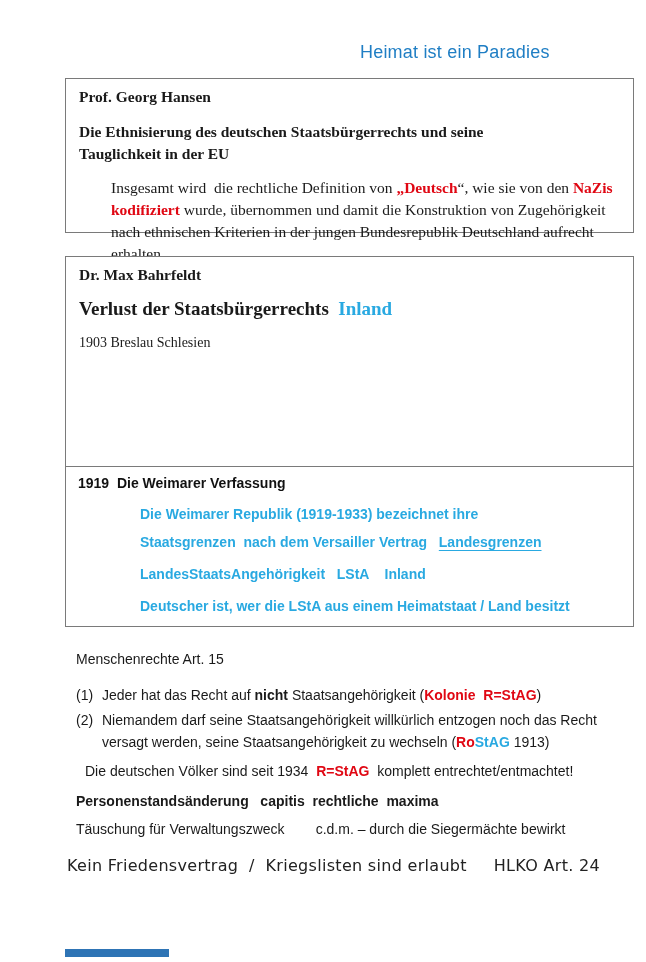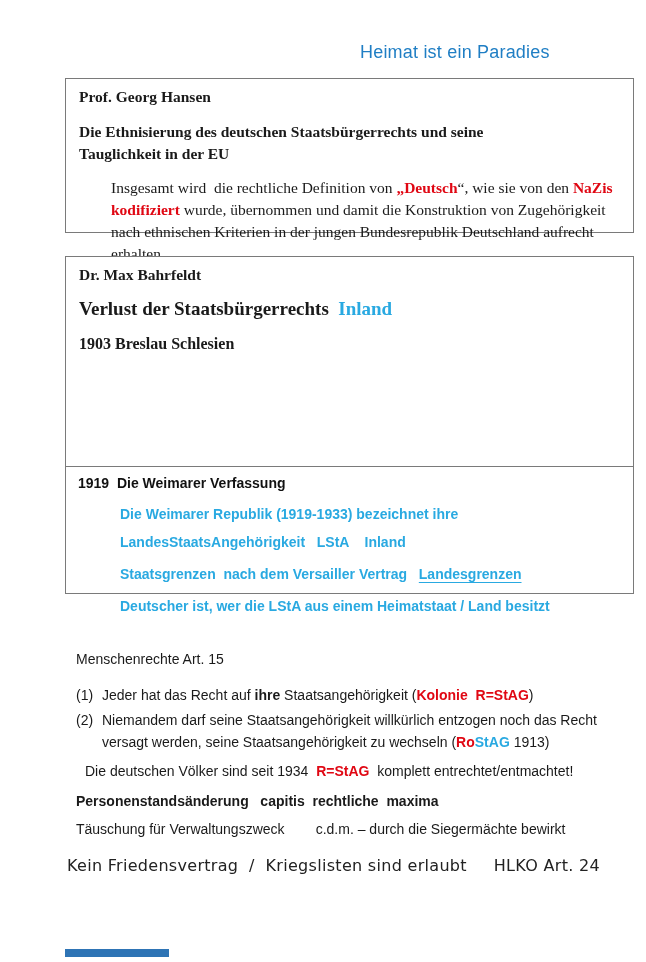--- a/index.html
+++ b/index.html
@@ -29,28 +29,28 @@
   .box1 .author{font-weight:bold;margin-bottom:15px;}
   .box1 .worktitle{font-weight:bold;line-height:1.45;margin-bottom:11px;font-size:15.5px;}
   .box1 .summary{line-height:1.42;font-size:15.5px;margin-left:32px;}
   .red{color:var(--red);font-weight:bold;}
   .cyan{color:var(--cyan);font-weight:bold;}
 
   
   .box2{top:256px;height:213px;}
   .box2 .author{font-weight:bold;font-size:15.5px;margin-bottom:14px;}
   .box2 .h1{font-weight:bold;font-size:19px;margin-bottom:15px;}
-  .box2 .h2{font-weight:bold;font-size:16px;margin-bottom:3px;}
+  .box2 .h2{font-weight:normal;font-size:14px;margin-bottom:3px;}
   .box2 .body{font-size:17px;line-height:1.5;}
 
   
-  .box3{top:466px;height:128px;padding:8px 12px;}
+  .box3{top:466px;height:161px;padding:8px 12px;}
   .box3 .heading{font-weight:bold;font-size:14px;color:#111;margin-bottom:14px;}
   .box3 .bl{color:var(--cyan);font-weight:bold;font-size:14px;
-            margin-left:42px;margin-bottom:9px;line-height:1.35;}
+            margin-left:62px;margin-bottom:9px;line-height:1.35;}
   .box3 .bl.gap{margin-bottom:13px;}
   .box3 .link{text-decoration:underline;text-underline-offset:3px;cursor:pointer;}
 
   
   .abs{position:absolute;font-size:14px;color:#1a1a1a;}
   .rights-heading{top:651px;left:76px;}
   .item{left:76px;width:545px;line-height:1.55;}
   .item1{top:685px;}
   .item2{top:710px;}
   .item .num{display:inline-block;width:26px;}
@@ -85,31 +85,31 @@
   <div class="author pre">Dr. Max Bahrfeldt</div>
   <div class="h1">
     <span class="pre">Verlust der Staatsbürgerrechts  </span><span class="cyan pre">Inland</span>
   </div>
   <div class="h2 pre">1903 Breslau Schlesien</div>
 </div>
 
 <div class="tbox box3">
   <div class="heading pre">1919  Die Weimarer Verfassung</div>
   <div class="bl pre">Die Weimarer Republik (1919-1933) bezeichnet ihre</div>
-  <div class="bl gap pre">LandesStaatsAngehörigkeit   LStA    Inland</div>
   <div class="bl gap">
     <span class="pre">Staatsgrenzen  nach dem Versailler Vertrag   </span><span class="link pre">Landesgrenzen</span>
   </div>
+  <div class="bl gap pre">LandesStaatsAngehörigkeit   LStA    Inland</div>
   <div class="bl pre">Deutscher ist, wer die LStA aus einem Heimatstaat / Land besitzt</div>
 </div>
 
 <div class="abs rights-heading pre">Menschenrechte Art. 15</div>
 
 <div class="abs item item1">
-  <span class="num pre">(1)</span><span class="pre">Jeder hat das Recht auf </span><span class="b pre">ihre</span><span class="pre"> Staatsangehörigkeit (</span><span class="red pre">Kolonie  R=StAG</span><span class="pre">)</span>
+  <span class="num pre">(1)</span><span class="pre">Jeder hat das Recht auf </span><span class="b pre">nicht</span><span class="pre"> Staatsangehörigkeit (</span><span class="red pre">Kolonie  R=StAG</span><span class="pre">)</span>
 </div>
 
 <div class="abs item item2">
   <span class="num pre">(2)</span><span class="pre">Niemandem darf seine Staatsangehörigkeit willkürlich entzogen noch das Recht</span>
   <span class="hang">
     <span class="pre">versagt werden, seine Staatsangehörigkeit zu wechseln (</span><span class="red pre">Ro</span><span class="cyan pre">StAG</span><span class="pre"> 1913)</span>
   </span>
 </div>
 
 <div class="abs note">

